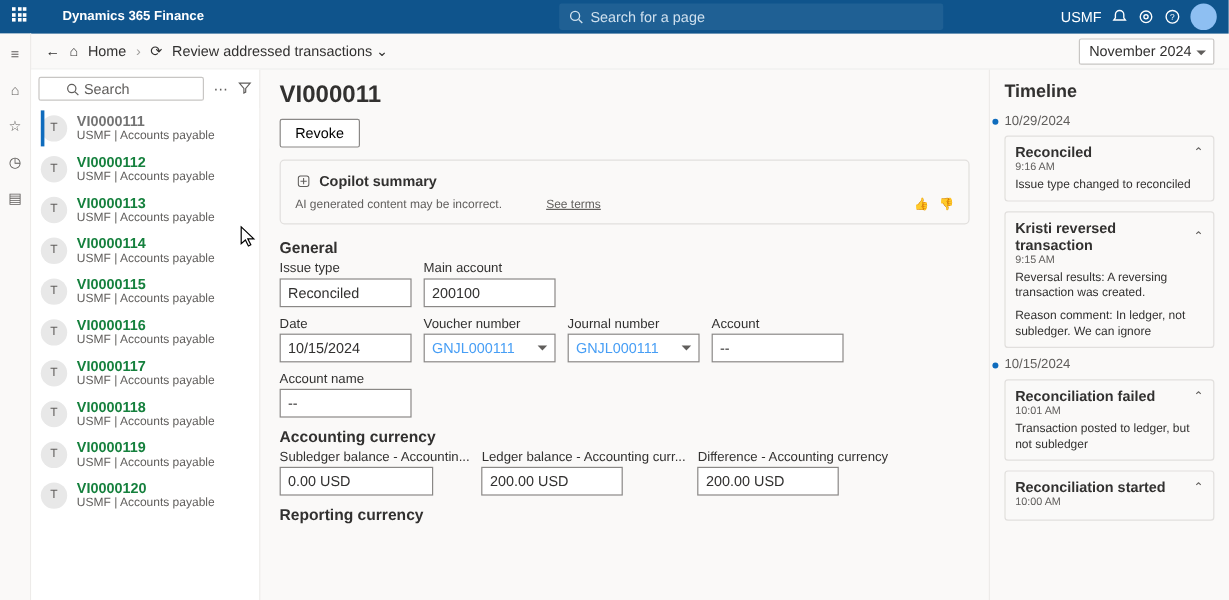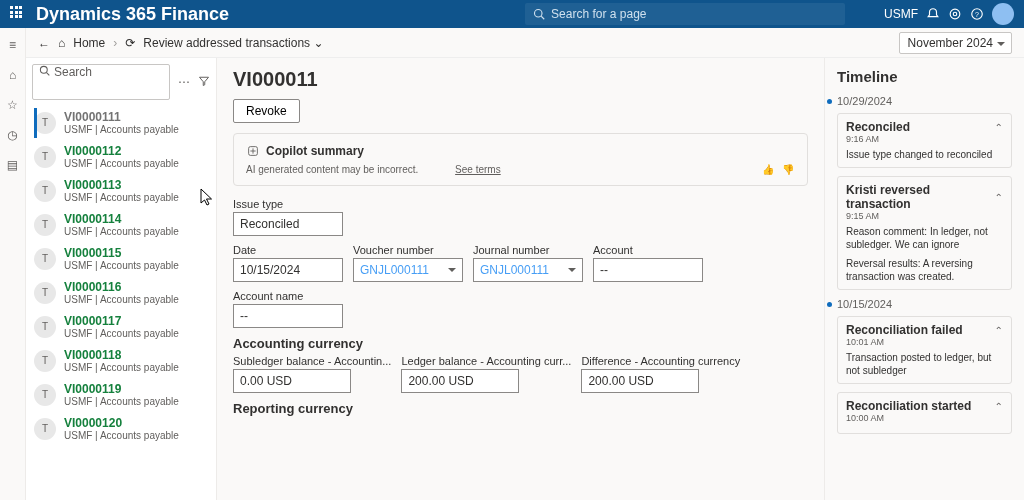--- a/index.html
+++ b/index.html
@@ -2,21 +2,21 @@
 <html><head>
 <meta charset="utf-8">
 <style>
 * { box-sizing: border-box; margin: 0; padding: 0; font-family: "Segoe UI", Arial, sans-serif; }
 body { background: #faf9f8; font-size: 12px; color: #323130; overflow: hidden; height: 500px; width: 1024px; }
 
 
 .topbar { height: 28px; background: #0f548c; color: #fff; display: flex; align-items: center; padding: 0 10px; }
 .topbar .waffle { width: 16px; height: 16px; display: grid; grid-template-columns: repeat(3,3px); grid-template-rows: repeat(3,3px); gap:1.5px; margin-right:10px;}
 .topbar .waffle span { background:#fff;}
-.topbar .app-title { font-size:18px; font-weight:600;}
+.topbar .app-title { font-size:11px; font-weight:600;margin-left:16px;}
 .topbar .search { margin-left: 296px; width: 320px; height: 22px; background: #1f6094; border-radius: 2px; display:flex; align-items:center; padding:0 8px; color:#cfe0ee;}
 .topbar .search svg { margin-right:6px;}
 .topbar .right { margin-left: auto; display:flex; align-items:center; gap:8px;}
 .topbar .right span { font-size:12px;}
 .topbar .avatar { width:22px; height:22px; border-radius:50%; background:#8ebff2;}
 .topbar .icon-btn { display:flex; align-items:center;}
 
 .shell { display:flex; height:472px; }
 
 
@@ -27,21 +27,21 @@
 .nav-row { height:30px; display:flex; align-items:center; padding:0 12px; gap:8px; border-bottom:1px solid #eee; font-size:12px; color:#323130;}
 .nav-row .sep { color:#a19f9d;}
 .nav-row .dropdown { cursor:pointer;}
 .nav-row .right-ctrls { margin-left:auto; display:flex; gap:8px;}
 .nav-row .select-box { border:1px solid #c8c6c4; background:#fff; height:22px; display:flex; align-items:center; padding:0 18px 0 8px; font-size:12px; position:relative; border-radius:2px;}
 .nav-row .select-box::after { content:""; position:absolute; right:6px; top:9px; border-left:4px solid transparent; border-right:4px solid transparent; border-top:4px solid #605e5c;}
 
 
 .list-pane { width:191px; border-right:1px solid #edebe9; background:#fff; }
 .list-head { display:flex; align-items:center; padding:6px 6px; gap:6px;}
-.list-head .searchbox { flex:1; border:1px solid #c8c6c4; border-radius:2px; height:36px; display:flex; align-items:flex-start; padding:0 6px; color:#605e5c; gap:4px;}
+.list-head .searchbox { flex:1; border:1px solid #c8c6c4; border-radius:2px; height:20px; display:flex; align-items:center; padding:0 22px; color:#605e5c; gap:4px;}
 .list-head .more { color:#605e5c; padding:0 2px; cursor:pointer;}
 .list-head .filter { color:#605e5c; cursor:pointer;}
 .list-items {}
 .list-item { display:flex; align-items:center; padding:4px 8px; gap:8px; cursor:pointer; border-bottom:1px solid transparent;}
 .list-item.active { background:#fff; }
 .list-item.active::before { content:""; display:block; width:3px; height:30px; background:#0f6cbd; position:absolute;}
 .list-item .badge { width:22px; height:22px; border-radius:50%; background:#e8e8e8; color:#605e5c; font-size:10px; display:flex; align-items:center; justify-content:center;}
 .list-item .txt { display:flex; flex-direction:column;}
 .list-item .txt .t1 { font-size:12px; font-weight:600; color:#15803d;}
 .list-item.active .txt .t1 { color:#737373; }
@@ -258,25 +258,32 @@
       </div>
       <div class="foot">
         <span>AI generated content may be incorrect.</span>&nbsp;<span class="terms">See terms</span>
         <div class="thumbs">
           <span>👍</span>
           <span>👎</span>
         </div>
       </div>
     </div>
 
+    <div class="section-h">General</div>
     <div class="field-row">
       <div class="field">
               <label>Issue type</label>
               <div class="inp">
                 <span>Reconciled</span>
+              </div>
+            </div>
+      <div class="field">
+              <label>Main account</label>
+              <div class="inp">
+                <span>200100</span>
               </div>
             </div>
     </div>
 
     <div class="field-row">
       <div class="field">
               <label>Date</label>
               <div class="inp">
                 <span>10/15/2024</span>
               </div>
@@ -306,21 +313,21 @@
               <div class="inp">
                 <span>--</span>
               </div>
             </div>
     </div>
 
     <div class="section-h">Accounting currency</div>
     <div class="field-row">
       <div class="field">
               <label>Subledger balance - Accountin...</label>
-              <div class="inp" style="width:118px">
+              <div class="inp" style="width:128px">
                 <span>0.00 USD</span>
               </div>
             </div>
       <div class="field">
               <label>Ledger balance - Accounting curr...</label>
               <div class="inp" style="width:118px">
                 <span>200.00 USD</span>
               </div>
             </div>
       <div class="field">
@@ -345,22 +352,22 @@
             </div>
       <div class="sub">9:16 AM</div>
       <div class="body">Issue type changed to reconciled</div>
     </div>
     <div class="card">
       <div class="ch">
               <span class="title">Kristi reversed transaction</span>
               <span class="chev">⌃</span>
             </div>
       <div class="sub">9:15 AM</div>
+      <div class="body">Reversal results: A reversing transaction was created.</div>
       <div class="body">Reason comment: In ledger, not subledger. We can ignore</div>
-      <div class="body">Reversal results: A reversing transaction was created.</div>
     </div>
     <div class="date-h">10/15/2024</div>
     <div class="card">
       <div class="ch">
               <span class="title">Reconciliation failed</span>
               <span class="chev">⌃</span>
             </div>
       <div class="sub">10:01 AM</div>
       <div class="body">Transaction posted to ledger, but not subledger</div>
     </div>

